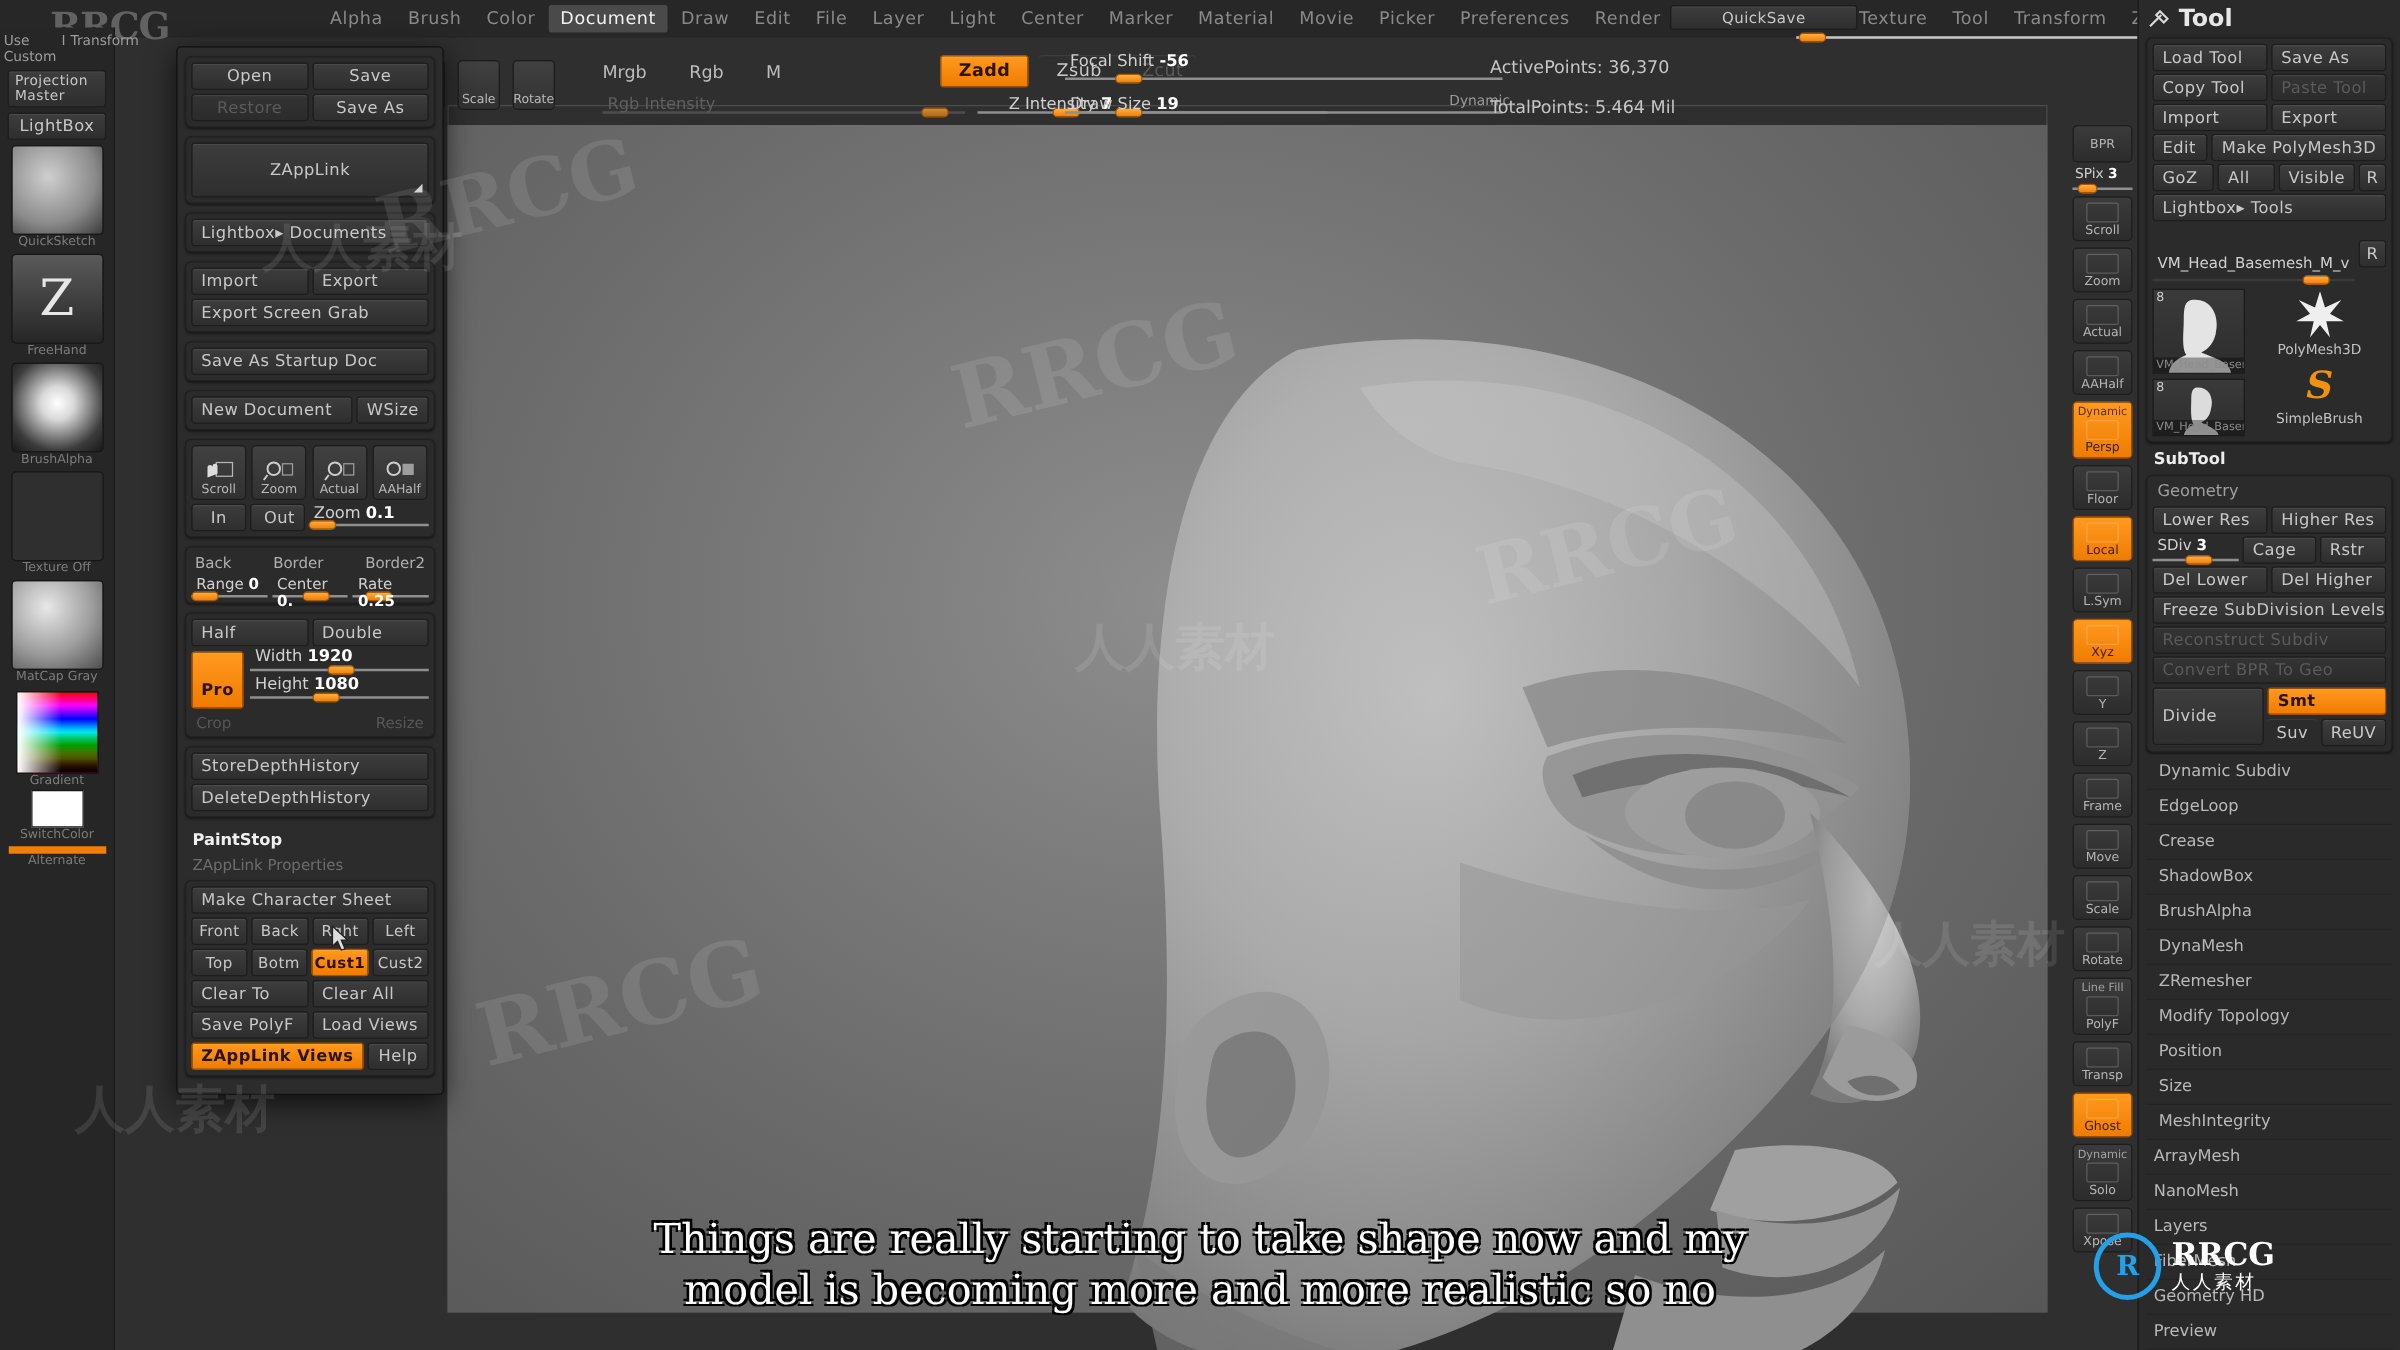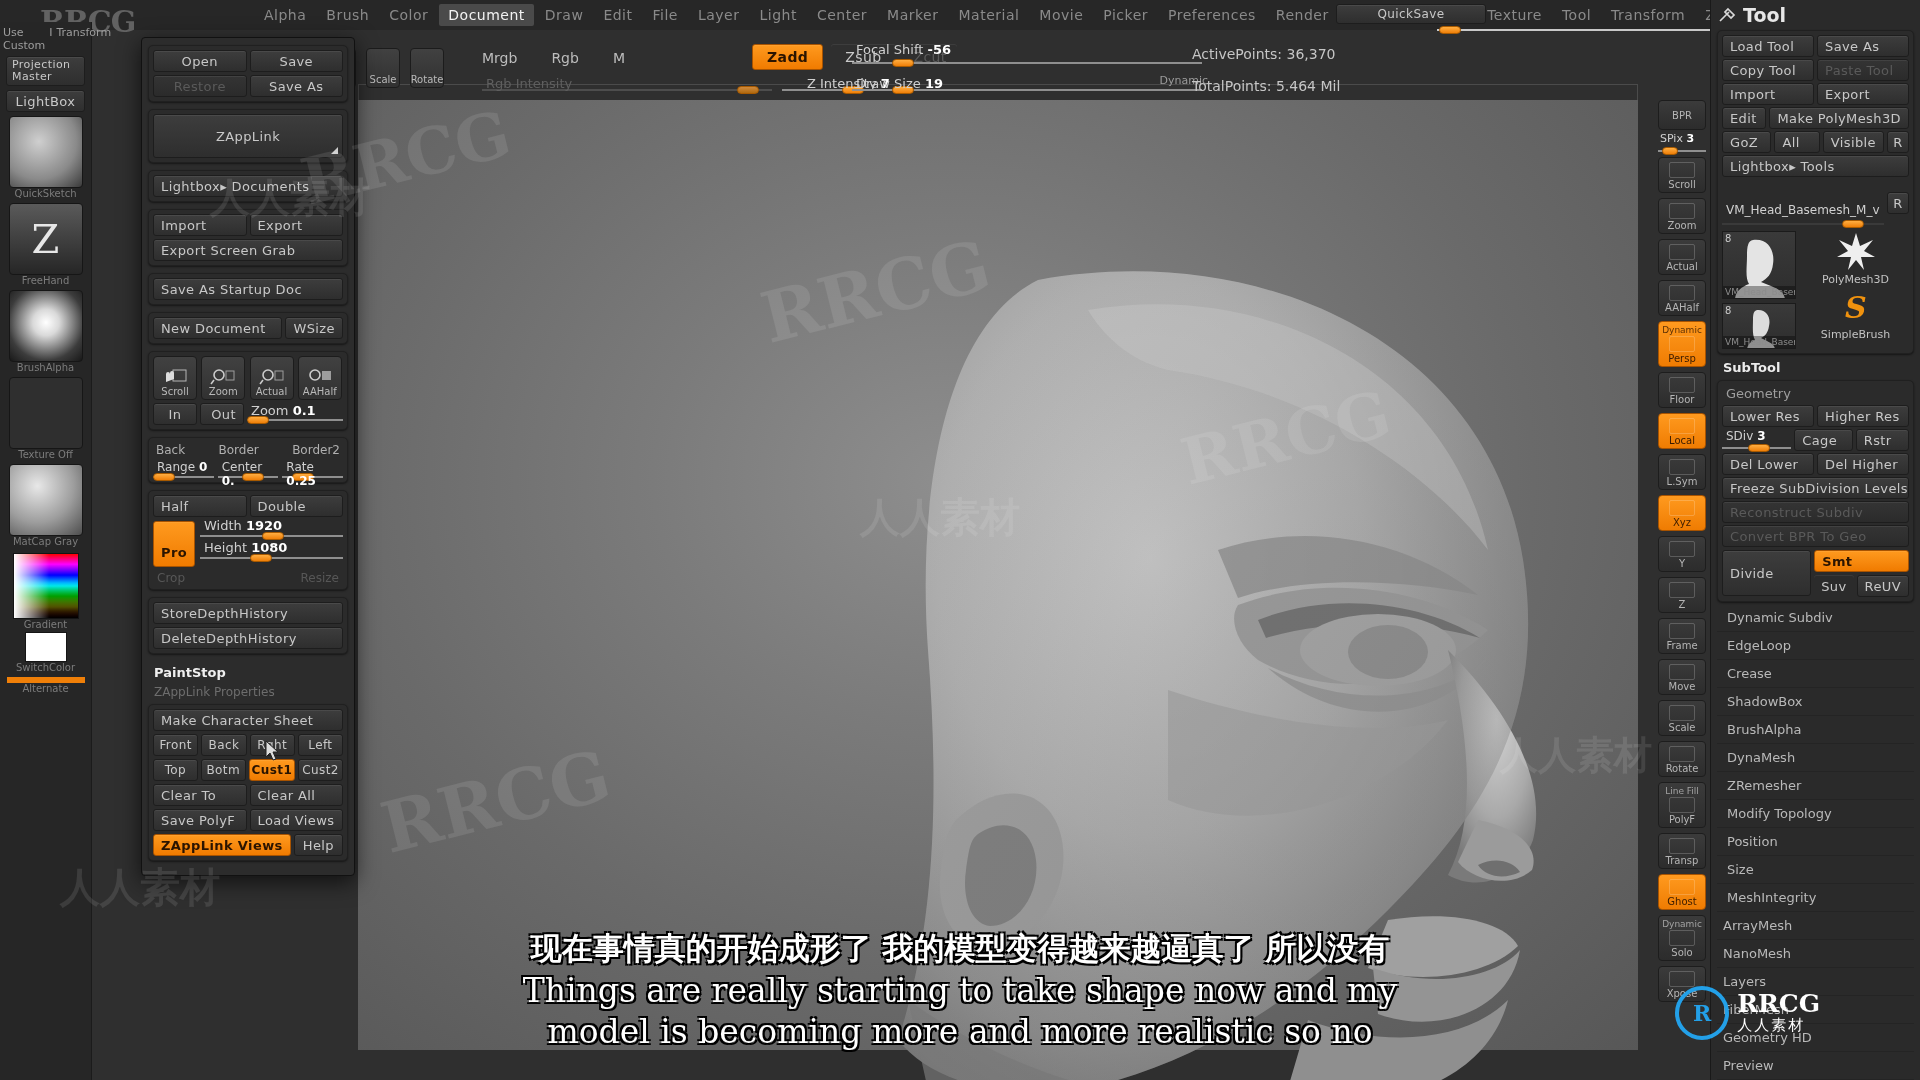--- a/index.html
+++ b/index.html
@@ -862,21 +862,20 @@
   <div class="wm" style="left:300px;top:120px;font-size:64px;transform:rotate(-14deg);">RRCG</div>
   <div class="wm" style="left:760px;top:250px;font-size:70px;transform:rotate(-14deg);">RRCG</div>
   <div class="wm" style="left:1180px;top:400px;font-size:64px;transform:rotate(-14deg);">RRCG</div>
   <div class="wm" style="left:380px;top:760px;font-size:70px;transform:rotate(-14deg);">RRCG</div>
   <div class="wmcn" style="left:210px;top:170px;font-size:40px;">人人素材</div>
   <div class="wmcn" style="left:860px;top:490px;font-size:40px;">人人素材</div>
   <div class="wmcn" style="left:60px;top:860px;font-size:40px;">人人素材</div>
   <div class="wmcn" style="left:1500px;top:730px;font-size:38px;">人人素材</div>
 
   <div id="subs">
-    <div id="subCN">现在事情真的开始成形了 我的模型变得越来越逼真了 所以没有</div>
     <div id="subEN">
       <div>Things are really starting to take shape now and my</div>
       <div>model is becoming more and more realistic so no</div>
     </div>
   </div>
 
   <div id="logoBadge">
     <div id="logoCircle">R</div>
     <div id="logoText">
       <b>RRCG</b>

